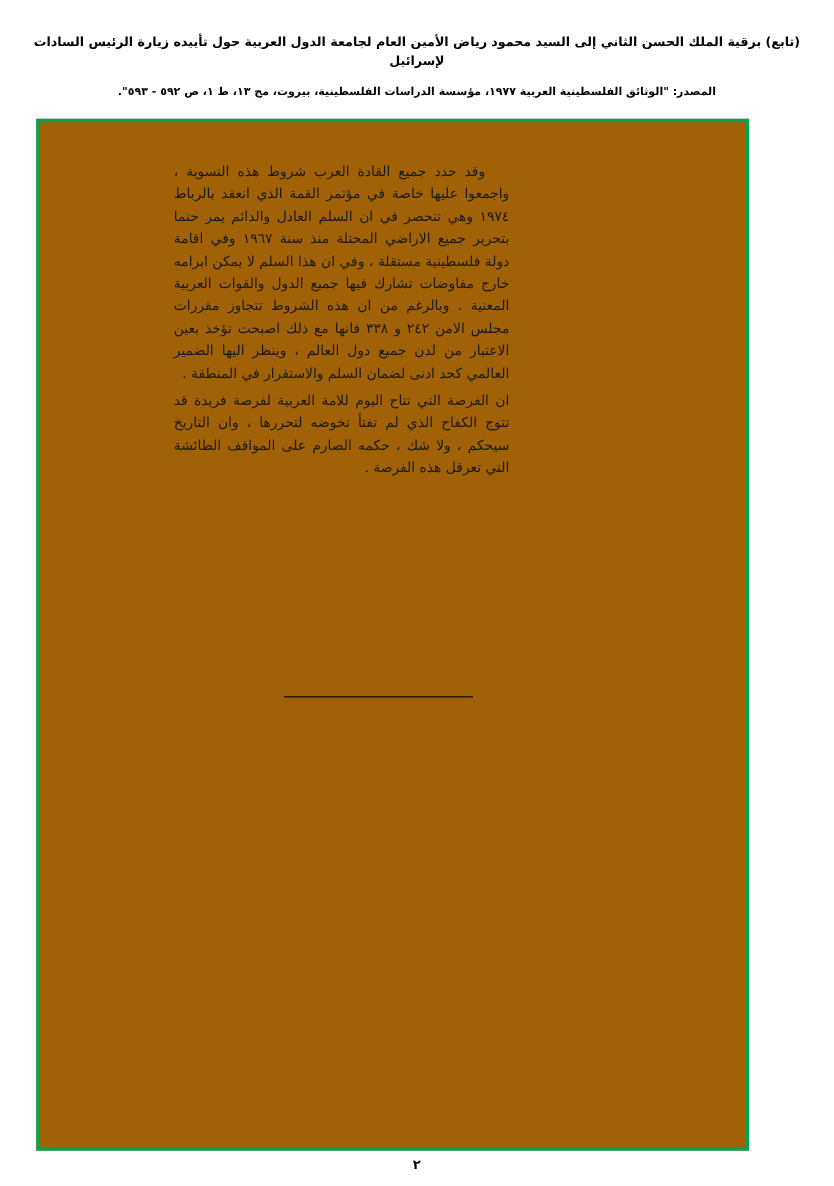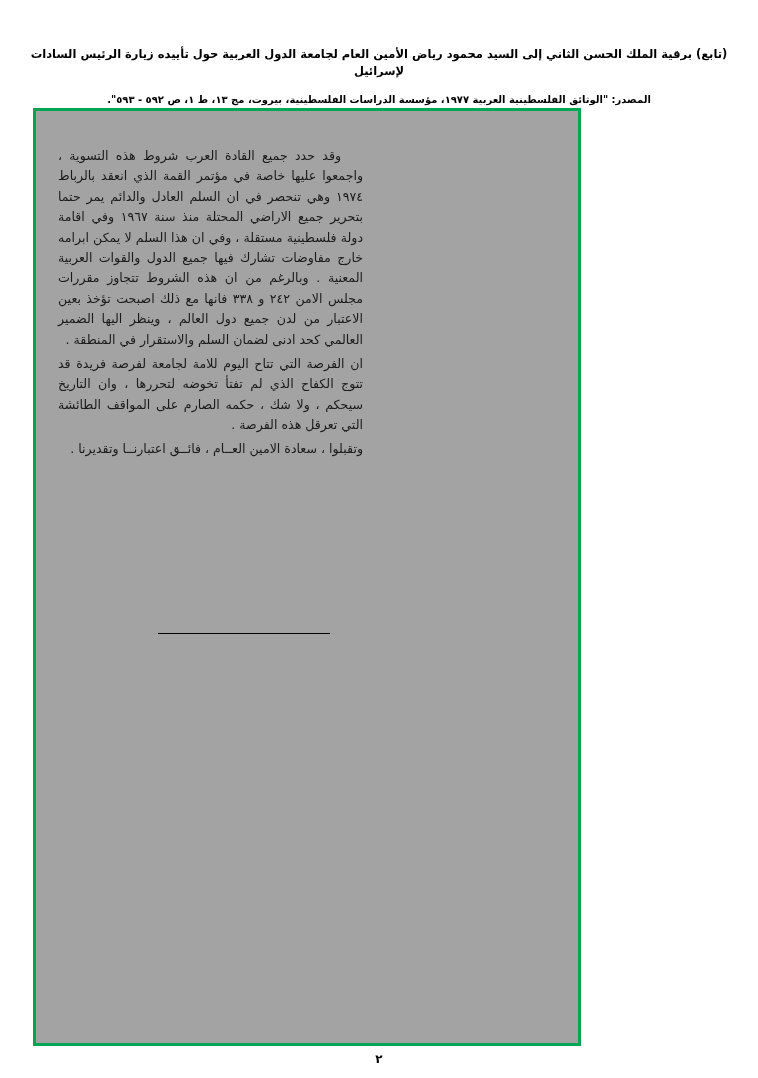--- a/index.html
+++ b/index.html
@@ -19,21 +19,21 @@
 
   .page {
     position: absolute;
     inset: 0;
     background: #ffffff;
   }
 
   
   .header {
     position: absolute;
-    top: 46px;
+    top: 30px;
     left: 0;
     width: 758px;
     text-align: center;
     direction: rtl;
   }
   .header-title {
     font-size: 11.5px;
     font-weight: bold;
     line-height: 1.5;
     letter-spacing: 0px;
@@ -47,25 +47,25 @@
     line-height: 1.5;
     padding: 0 24px;
     color: #000;
   }
 
   
   .frame {
     position: absolute;
     top: 108px;
     left: 33px;
-    width: 548px;
+    width: 648px;
     height: 938px;
     border: 3px solid #00a651;
     box-sizing: border-box;
-    background: #a3a3a3;
+    background: #a16207;
   }
 
   .body-text {
     position: absolute;
     top: 35px;
     right: 215px;
     width: 305px;
     direction: rtl;
     text-align: justify;
     text-align-last: right;
@@ -112,22 +112,21 @@
 
   <div class="header">
     <div class="header-title">(تابع) برقية الملك الحسن الثاني إلى السيد محمود رياض الأمين العام لجامعة الدول العربية حول تأييده زيارة الرئيس السادات لإسرائيل</div>
     <div class="header-source">المصدر:  "الوثائق الفلسطينية العربية ١٩٧٧، مؤسسة الدراسات الفلسطينية، بيروت، مج ١٣، ط ١، ص ٥٩٢ - ٥٩٣".</div>
   </div>
 
   <div class="frame">
 
     <div class="body-text">
       <p class="indent">وقد حدد جميع القادة العرب شروط هذه التسوية ، واجمعوا عليها خاصة في مؤتمر القمة الذي انعقد بالرباط ١٩٧٤ وهي تنحصر في ان السلم العادل والدائم يمر حتما بتحرير جميع الاراضي المحتلة منذ سنة ١٩٦٧ وفي اقامة دولة فلسطينية مستقلة ، وفي ان هذا السلم لا يمكن ابرامه خارج مفاوضات تشارك فيها جميع الدول والقوات العربية المعنية . وبالرغم من ان هذه الشروط تتجاوز مقررات مجلس الامن ٢٤٢ و ٣٣٨ فانها مع ذلك اصبحت تؤخذ بعين الاعتبار من لدن جميع دول العالم ، وينظر اليها الضمير العالمي كحد ادنى لضمان السلم والاستقرار في المنطقة .</p>
-      <p class="noindent">ان الفرصة التي تتاح اليوم للامة لجامعة لفرصة فريدة قد تتوج الكفاح الذي لم تفتأ تخوضه لتحررها ، وان التاريخ سيحكم ، ولا شك ، حكمه الصارم على المواقف الطائشة التي تعرقل هذه الفرصة .</p>
-      <p class="noindent">وتقبلوا ، سعادة الامين العــام ، فائــق اعتبارنــا وتقديرنا .</p>
+      <p class="noindent">ان الفرصة التي تتاح اليوم للامة العربية لفرصة فريدة قد تتوج الكفاح الذي لم تفتأ تخوضه لتحررها ، وان التاريخ سيحكم ، ولا شك ، حكمه الصارم على المواقف الطائشة التي تعرقل هذه الفرصة .</p>
     </div>
 
     <div class="hr-line"></div>
 
   </div>
 
   <div class="page-number">٢</div>
 
 </div>
 

